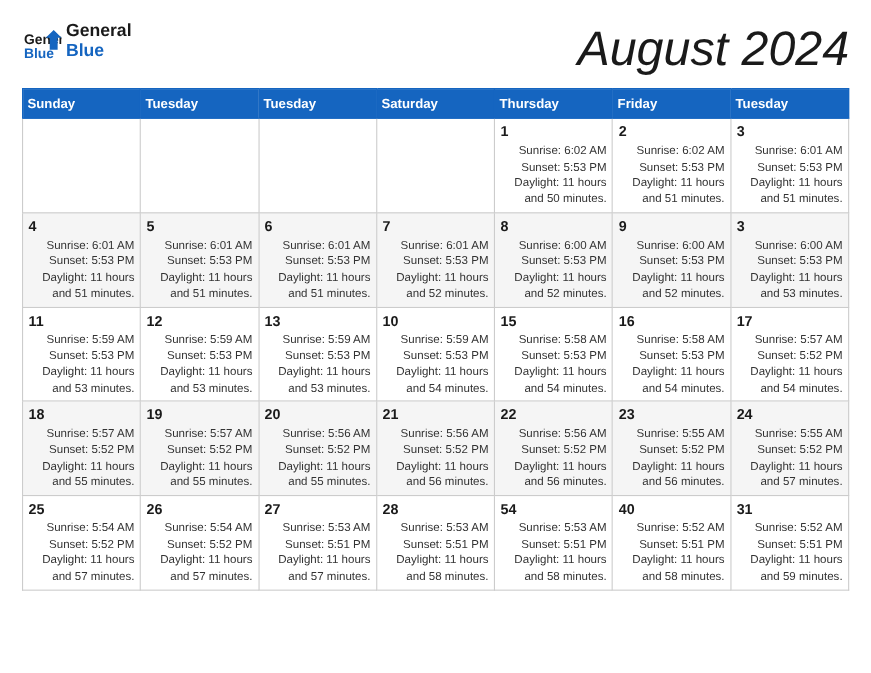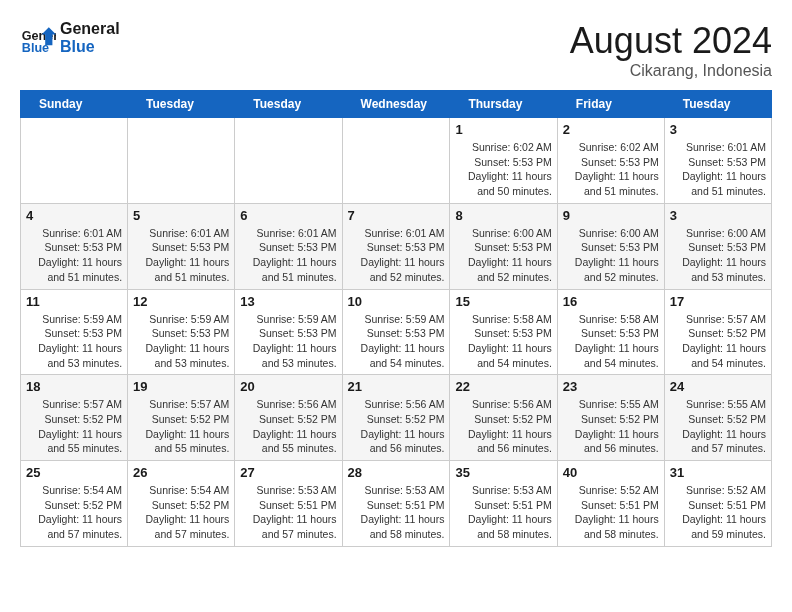--- a/index.html
+++ b/index.html
@@ -22,37 +22,38 @@
     }
     .logo-icon {
       width: 36px;
       height: 36px;
       margin-right: 4px;
     }
     .title-block {
       text-align: right;
     }
     .month-year {
-      font-size: 36px;
+      font-size: 44px;
       font-weight: 300;
       color: #1a1a1a;
+      font-style: italic;
     }
     .location {
       font-size: 16px;
       color: #555;
     }
     .calendar {
       width: 100%;
       border-collapse: collapse;
       font-size: 11px;
     }
     .calendar th {
       background-color: #1565C0;
       color: #fff;
-      padding: 6px 18px;
+      padding: 6px 4px;
       text-align: left;
       font-size: 12px;
       font-weight: bold;
       border: 1px solid #1565C0;
     }
     .calendar td {
       border: 1px solid #ccc;
       vertical-align: top;
       padding: 4px 5px;
       width: 108px;
@@ -90,31 +91,30 @@
       <text x="2" y="36" font-size="14" font-weight="bold" fill="#1565C0">Blue</text>
       <polygon points="32,8 40,16 36,16 36,28 28,28 28,16 24,16" fill="#1565C0"></polygon>
     </svg>
     <div style="display:flex;flex-direction:column;line-height:1.1;">
       <span style="font-size:16px;font-weight:bold;color:#1a1a1a;">General</span>
       <span style="font-size:16px;font-weight:bold;color:#1565C0;">Blue</span>
     </div>
   </div>
   <div class="title-block">
     <div class="month-year">August 2024</div>
-    <div class="location">Cikarang, Indonesia</div>
   </div>
 </div>
 
 <table class="calendar">
   <thead>
     <tr>
     <th>Sunday</th>
         <th>Tuesday</th>
         <th>Tuesday</th>
-        <th>Wednesday</th>
+        <th>Saturday</th>
         <th>Thursday</th>
         <th>Friday</th>
         <th>Tuesday</th>
       </tr>
   </thead>
   <tbody id="calendar-body">
   <tr>
         <td class="empty-cell"></td>
         <td class="empty-cell"></td>
         <td class="empty-cell"></td>
@@ -233,21 +233,21 @@
         </td>
         <td>
           <span class="day-number">27</span>
           <div class="day-info">Sunrise: 5:53 AM<br>Sunset: 5:51 PM<br>Daylight: 11 hours and 57 minutes.</div>
         </td>
         <td>
           <span class="day-number">28</span>
           <div class="day-info">Sunrise: 5:53 AM<br>Sunset: 5:51 PM<br>Daylight: 11 hours and 58 minutes.</div>
         </td>
         <td>
-          <span class="day-number">35</span>
+          <span class="day-number">54</span>
           <div class="day-info">Sunrise: 5:53 AM<br>Sunset: 5:51 PM<br>Daylight: 11 hours and 58 minutes.</div>
         </td>
         <td>
           <span class="day-number">40</span>
           <div class="day-info">Sunrise: 5:52 AM<br>Sunset: 5:51 PM<br>Daylight: 11 hours and 58 minutes.</div>
         </td>
         <td>
           <span class="day-number">31</span>
           <div class="day-info">Sunrise: 5:52 AM<br>Sunset: 5:51 PM<br>Daylight: 11 hours and 59 minutes.</div>
         </td>

